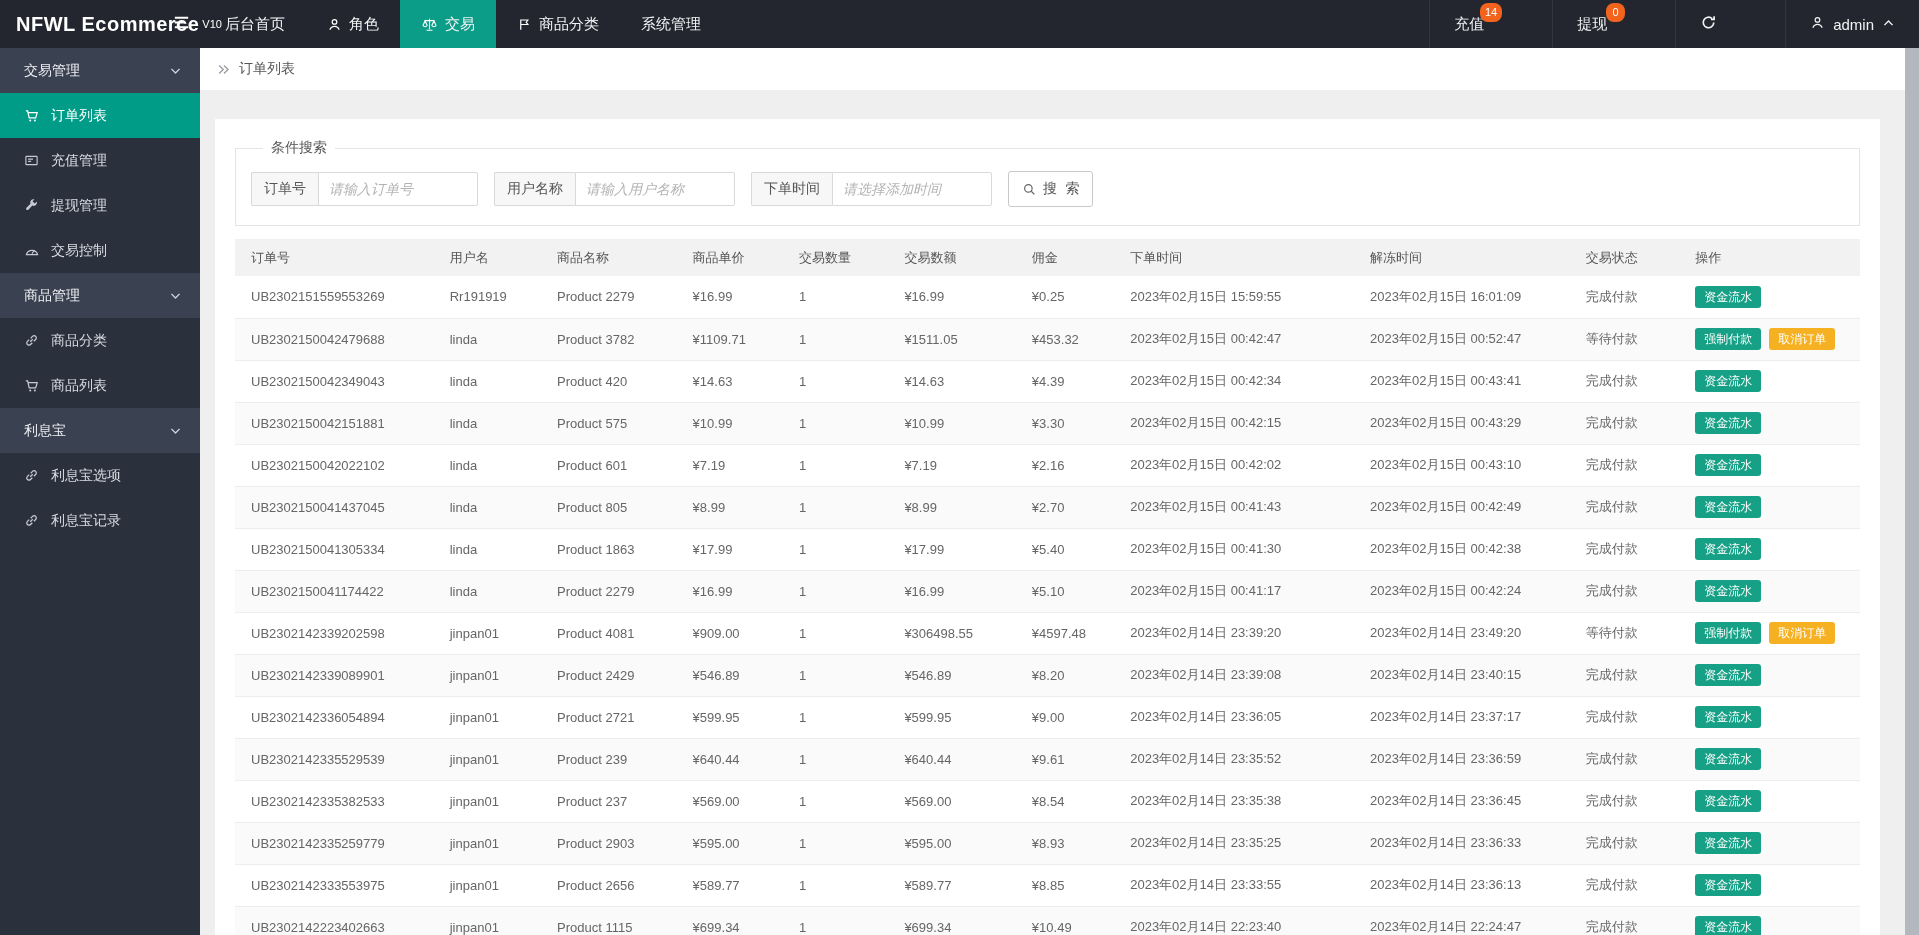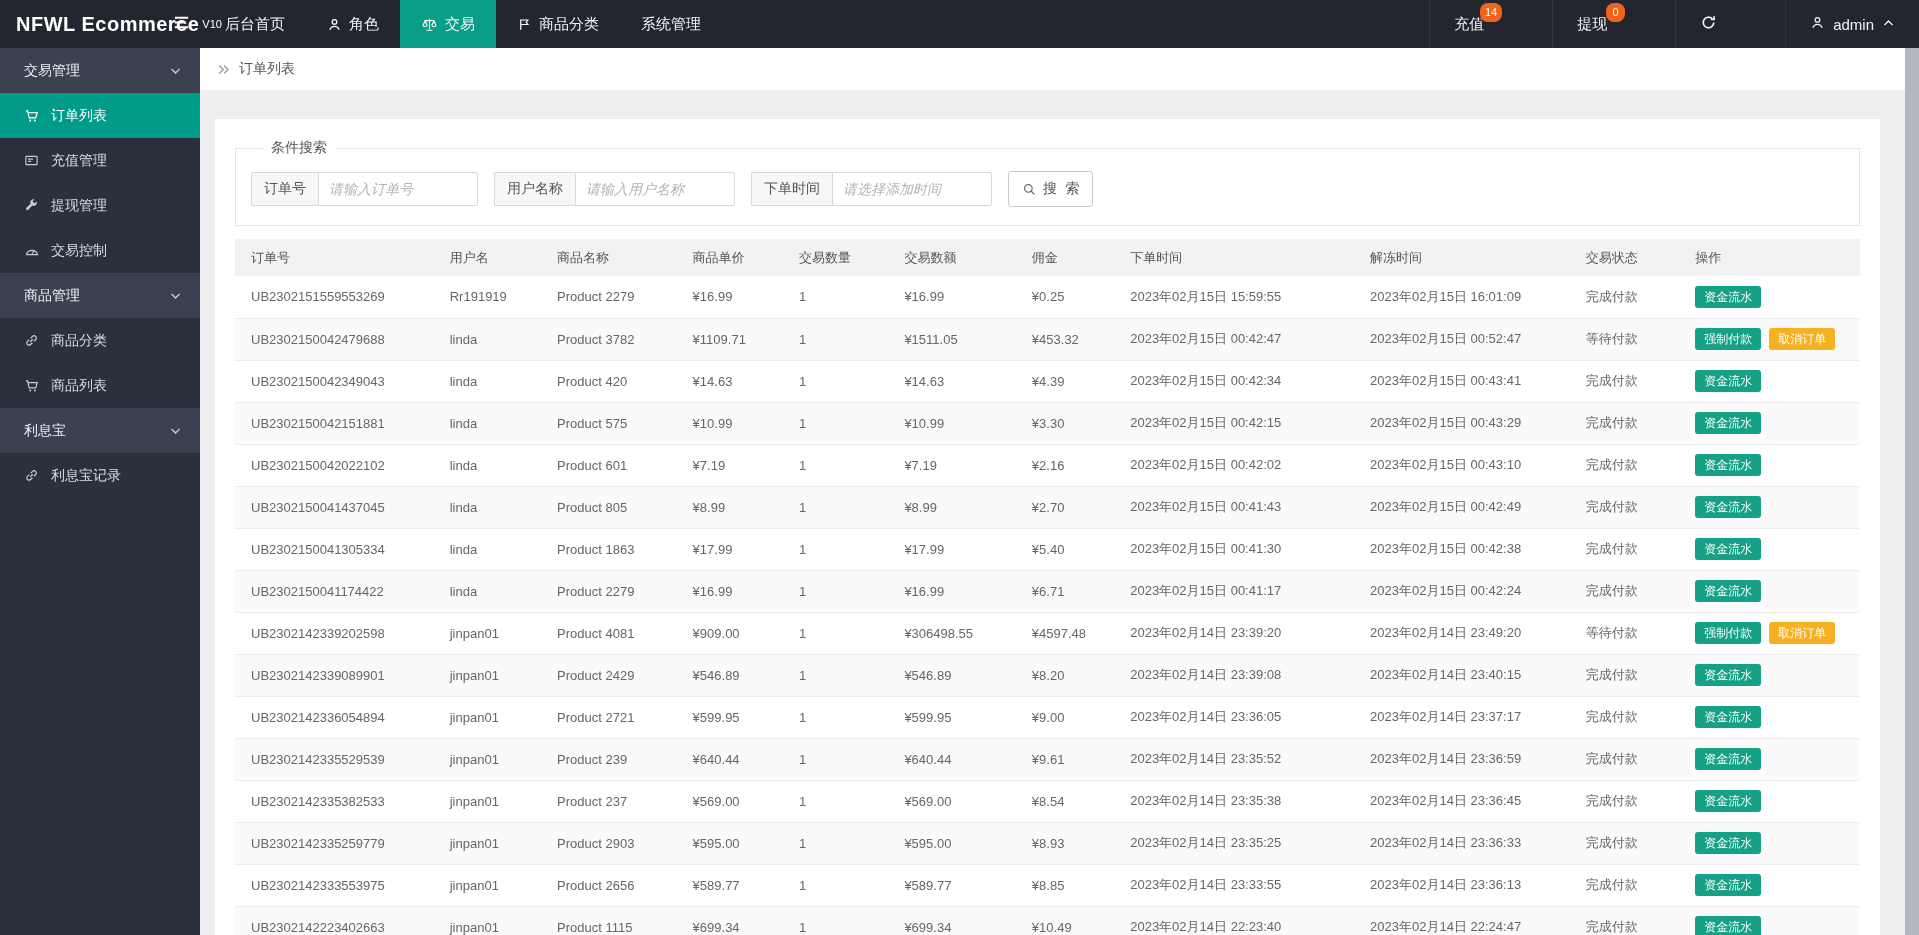--- a/index.html
+++ b/index.html
@@ -212,20 +212,28 @@
       </span>
       <span>商品列表</span>
     </div>
     <div class="side-group-h">
       <span class="glabel">利息宝</span>
       <span class="chev">
         <svg viewBox="0 0 16 16" width="13" height="13" fill="none" stroke="currentColor" stroke-width="1.7">
           <path d="M3 6l5 5 5-5"></path>
         </svg>
       </span>
+    </div>
+    <div class="side-item">
+      <span class="ico">
+        <svg viewBox="0 0 20 20" width="15" height="15" fill="none" stroke="currentColor" stroke-width="1.7">
+          <path d="M8.3 11.7l3.4-3.4M7 8.8l-2.4 2.4a2.9 2.9 0 1 0 4.1 4.1l2.4-2.4M9 6.9l2.4-2.4a2.9 2.9 0 1 1 4.1 4.1l-2.4 2.4"></path>
+        </svg>
+      </span>
+      <span>利息宝选项</span>
     </div>
     <div class="side-item">
       <span class="ico">
         <svg viewBox="0 0 20 20" width="15" height="15" fill="none" stroke="currentColor" stroke-width="1.7">
           <path d="M8.3 11.7l3.4-3.4M7 8.8l-2.4 2.4a2.9 2.9 0 1 0 4.1 4.1l2.4-2.4M9 6.9l2.4-2.4a2.9 2.9 0 1 1 4.1 4.1l-2.4 2.4"></path>
         </svg>
       </span>
       <span>利息宝记录</span>
     </div>
   </div>
@@ -388,21 +396,21 @@
               <td>完成付款</td>
               <td><span class="btn btn-teal">资金流水</span></td>
             </tr>
             <tr>
               <td>UB2302150041174422</td>
               <td>linda</td>
               <td>Product 2279</td>
               <td>¥16.99</td>
               <td>1</td>
               <td>¥16.99</td>
-              <td>¥6.71</td>
+              <td>¥5.10</td>
               <td>2023年02月15日 00:41:17</td>
               <td>2023年02月15日 00:42:24</td>
               <td>完成付款</td>
               <td><span class="btn btn-teal">资金流水</span></td>
             </tr>
             <tr>
               <td>UB2302142339202598</td>
               <td>jinpan01</td>
               <td>Product 4081</td>
               <td>¥909.00</td>

